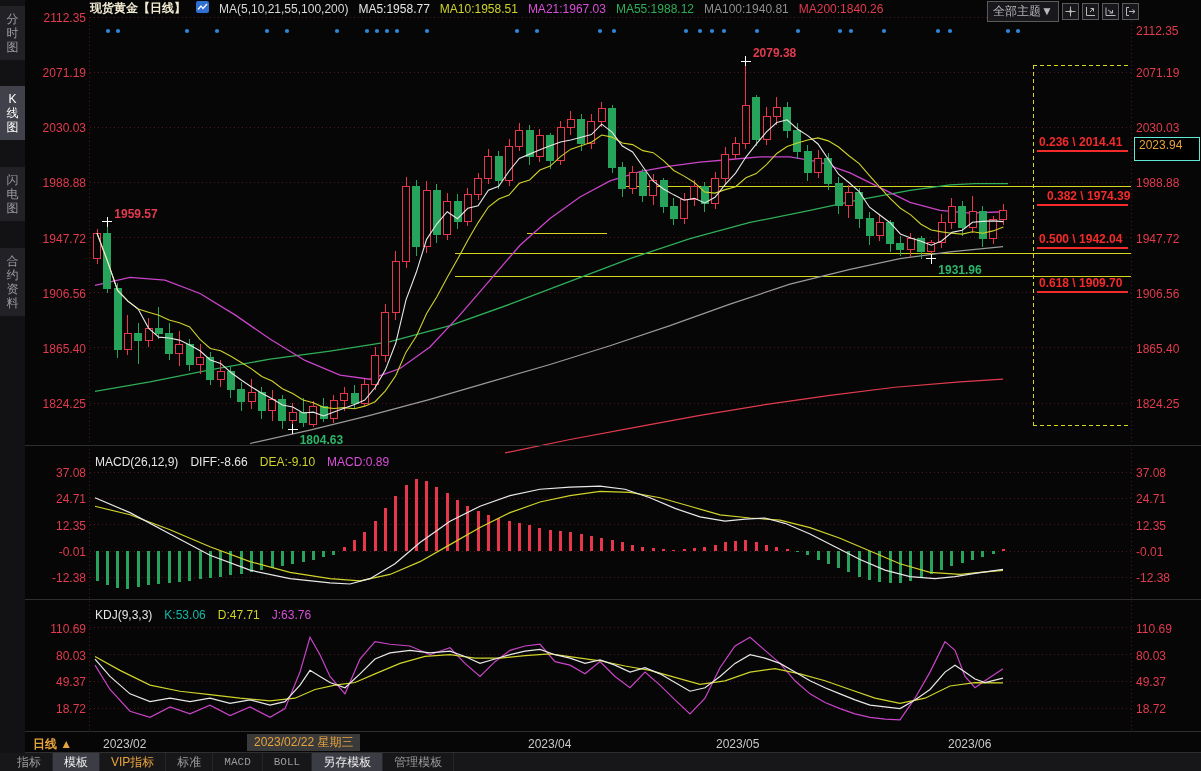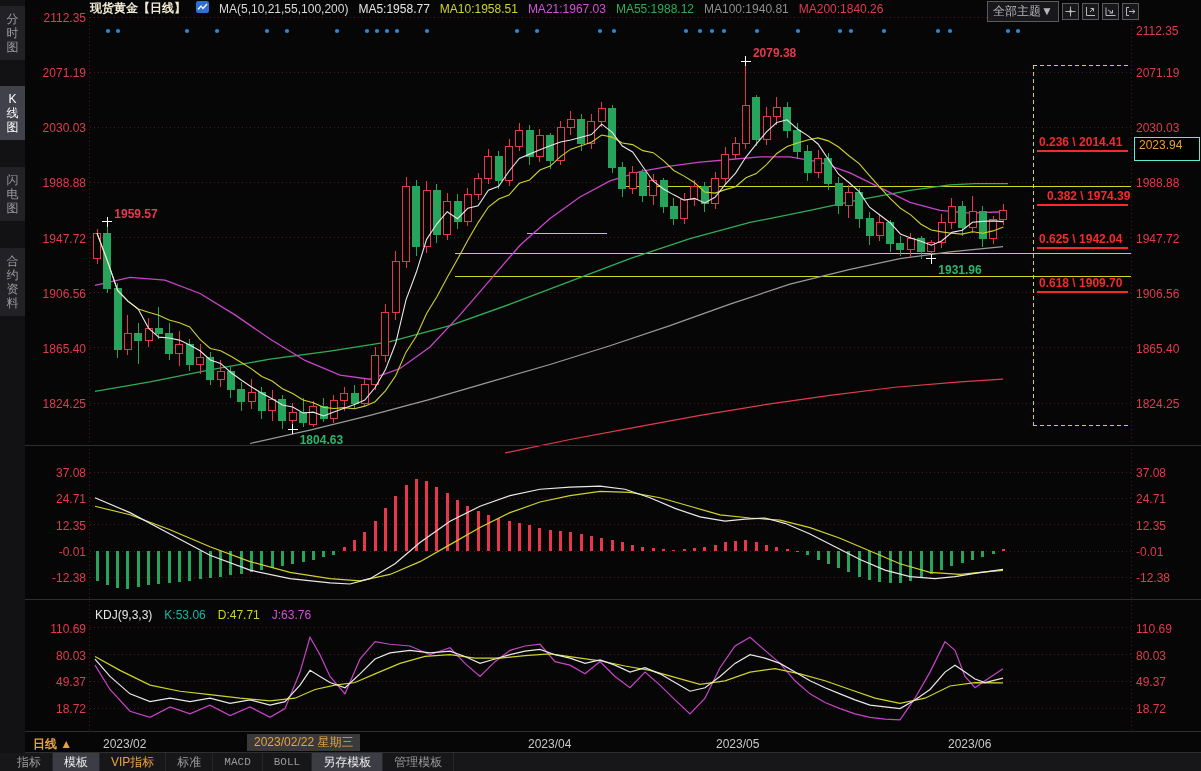--- a/index.html
+++ b/index.html
@@ -457,20 +457,28 @@
         </svg>
     </span>
     <span class="hicon">
       <svg width="11" height="11">
           <path d="M4 1.5 H1.5 V9.5 H4" stroke="#b9b9b9" fill="none"></path>
           <path d="M4 5.5 H10 M10 5.5 l-2.5,-2 M10 5.5 l-2.5,2" stroke="#b9b9b9" fill="none"></path>
         </svg>
     </span>
   </div>
 
+  <div class="ind-header" style="top:455px">
+    <span style="color:#e6e6e6">MACD(26,12,9)</span>
+    <span id="macd-segs" style="display:flex;gap:12px">
+        <span style="color: rgb(230, 230, 230);">DIFF:-8.66</span>
+        <span style="color: rgb(207, 211, 42);">DEA:-9.10</span>
+        <span style="color: rgb(217, 79, 217);">MACD:0.89</span>
+      </span>
+  </div>
   <div class="ind-header" style="top:608px">
     <span style="color:#e6e6e6">KDJ(9,3,3)</span>
     <span id="kdj-segs" style="display:flex;gap:12px">
         <span style="color: #14b8a6;">K:53.06</span>
         <span style="color: rgb(207, 211, 42);">D:47.71</span>
         <span style="color: rgb(217, 79, 217);">J:63.76</span>
       </span>
   </div>
 
   <div id="labels">
@@ -507,21 +515,21 @@
       <div class="tick" style="top: 675.339px;">49.37</div>
       <div class="tickR" style="top: 675.339px;">49.37</div>
       <div class="tick" style="top: 702px;">18.72</div>
       <div class="tickR" style="top: 702px;">18.72</div>
       <div class="mon" style="left: 103px;">2023/02</div>
       <div class="mon" style="left: 528px;">2023/04</div>
       <div class="mon" style="left: 716px;">2023/05</div>
       <div class="mon" style="left: 948px;">2023/06</div>
       <div class="fib" style="left: 1039px; top: 135.221px;">0.236 \ 2014.41</div>
       <div class="fib" style="left: 1039px; top: 188.841px; margin-left: 8px;">0.382 \ 1974.39</div>
-      <div class="fib" style="left: 1039px; top: 232.183px;">0.625 \ 1942.04</div>
+      <div class="fib" style="left: 1039px; top: 232.183px;">0.500 \ 1942.04</div>
       <div class="fib" style="left: 1039px; top: 275.513px;">0.618 \ 1909.70</div>
       <div id="price-tag" style="top: 137.453px;">2023.94</div>
       <div class="ann" style="left: 114.3px; top: 206.697px; color: rgb(226, 59, 78);">1959.57</div>
       <div class="ann" style="left: 752.9px; top: 46.1736px; color: rgb(226, 59, 78);">2079.38</div>
       <div class="ann" style="left: 938.3px; top: 262.689px; color: rgb(45, 181, 106);">1931.96</div>
       <div class="ann" style="left: 299.7px; top: 433.287px; color: rgb(45, 181, 106);">1804.63</div>
     </div>
 
   <div id="timebar">
     <span id="period-label">日线 ▲</span>

